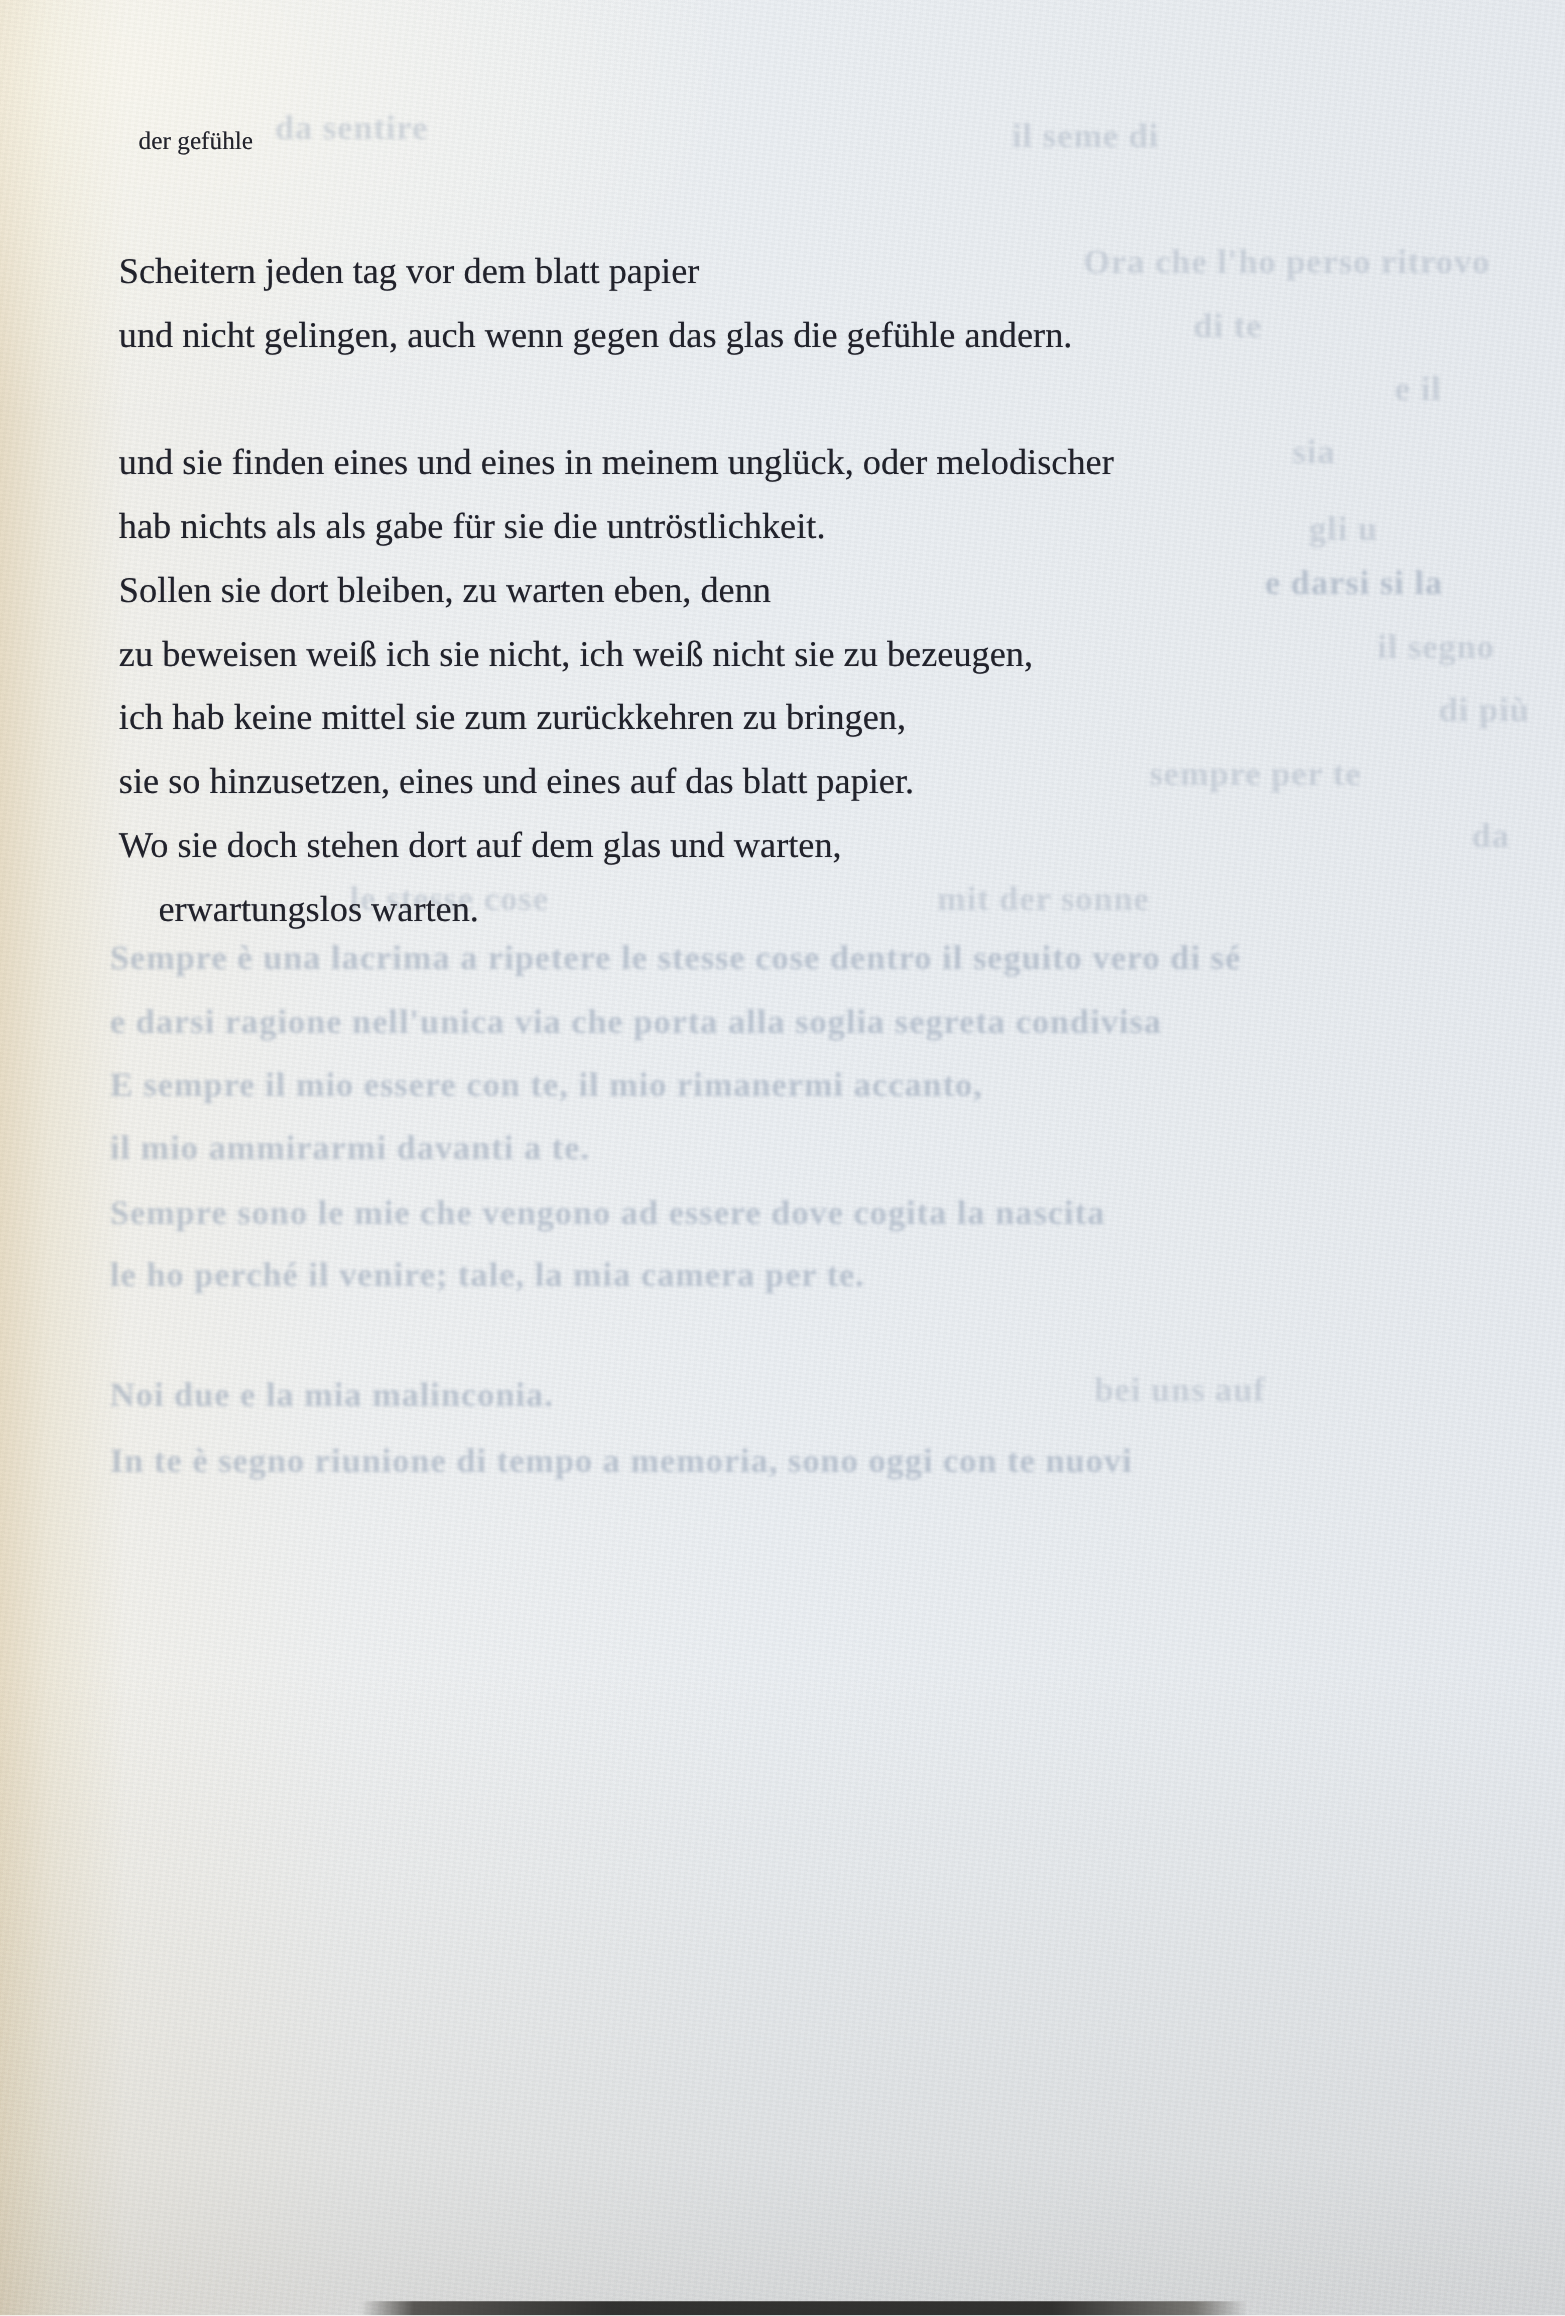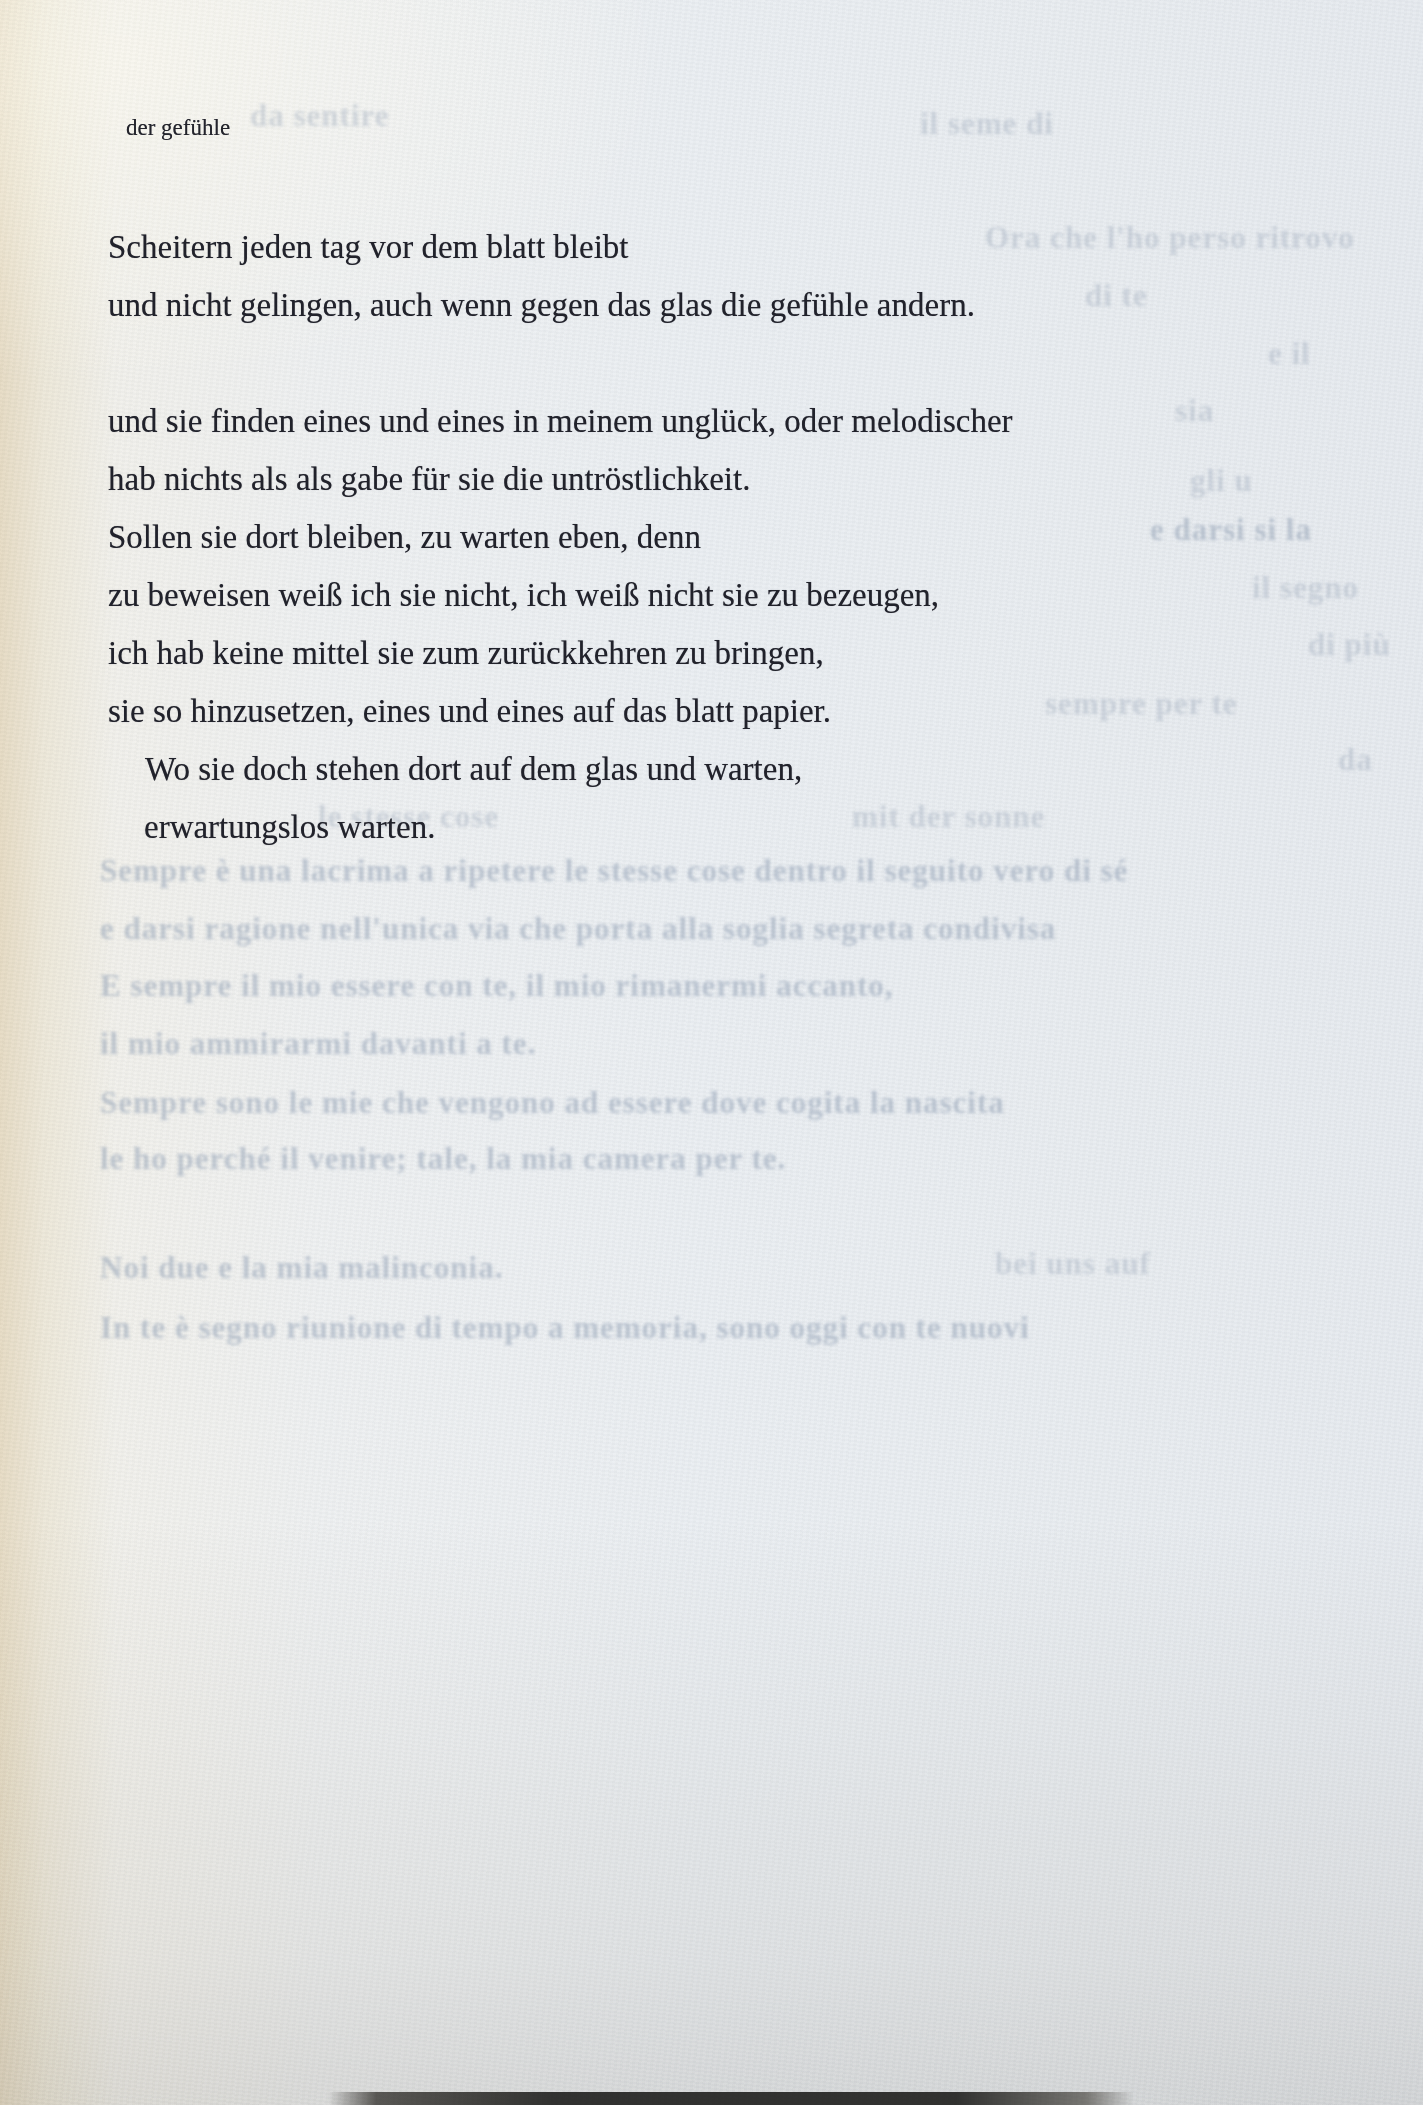--- a/index.html
+++ b/index.html
@@ -108,27 +108,27 @@
   <div class="bleed" style="left:100px;  top:911px;">e darsi ragione nell'unica via che porta alla soglia segreta condivisa</div>
   <div class="bleed" style="left:100px;  top:968px;">E sempre il mio essere con te, il mio rimanermi accanto,</div>
   <div class="bleed" style="left:100px;  top:1026px;">il mio ammirarmi davanti a te.</div>
   <div class="bleed" style="left:100px;  top:1085px;">Sempre sono le mie che vengono ad essere dove cogita la nascita</div>
   <div class="bleed" style="left:100px;  top:1141px;">le ho perché il venire; tale, la mia camera per te.</div>
   <div class="bleed" style="left:100px;  top:1250px;">Noi due e la mia malinconia.</div>
   <div class="bleed dim" style="left:995px;  top:1246px;">bei uns auf</div>
   <div class="bleed" style="left:100px;  top:1310px;">In te è segno riunione di tempo a memoria, sono oggi con te nuovi</div>
 
   <div class="poem">
-    <div class="poem-line" style="top:228px;">Scheitern jeden tag vor dem blatt bleibt</div>
+    <div class="poem-line" style="top:228px;">Scheitern jeden tag vor dem blatt papier</div>
     <div class="poem-line" style="top:286px;">und nicht gelingen, auch wenn gegen das glas die gefühle andern.</div>
     <div class="poem-line" style="top:402px;">und sie finden eines und eines in meinem unglück, oder melodischer</div>
     <div class="poem-line" style="top:460px;">hab nichts als als gabe für sie die untröstlichkeit.</div>
     <div class="poem-line" style="top:518px;">Sollen sie dort bleiben, zu warten eben, denn</div>
     <div class="poem-line" style="top:576px;">zu beweisen weiß ich sie nicht, ich weiß nicht sie zu bezeugen,</div>
     <div class="poem-line" style="top:634px;">ich hab keine mittel sie zum zurückkehren zu bringen,</div>
     <div class="poem-line" style="top:692px;font-family:Liberation Serif, serif;">sie so hinzusetzen, eines und eines auf das blatt papier.</div>
-    <div class="poem-line" style="top:750px;margin-left:37px;">Wo sie doch stehen dort auf dem glas und warten,</div>
+    <div class="poem-line" style="top:750px;">Wo sie doch stehen dort auf dem glas und warten,</div>
     <div class="poem-line" style="top:808px;margin-left:36px;">erwartungslos warten.</div>
   </div>
 
   <div class="bottom-edge"></div>
 
 </div>
 
 </body></html>

